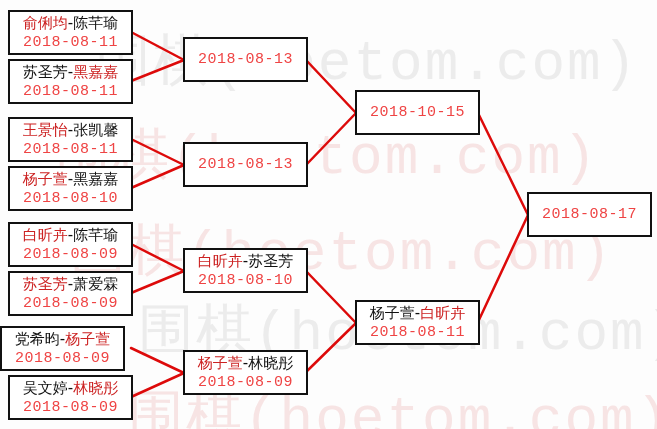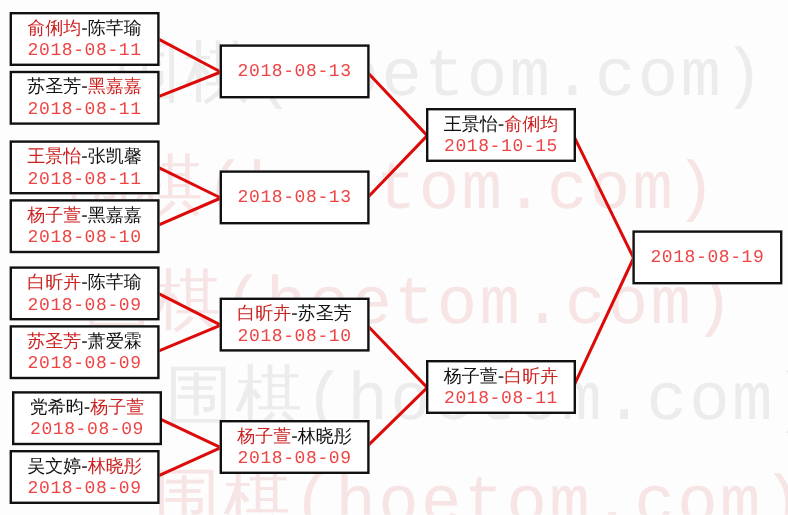--- a/index.html
+++ b/index.html
@@ -74,21 +74,21 @@
   <div class="date">2018-08-10</div>
 </div>
 <div class="box" style="left:8px;top:222px">
   <div class="names"><span style="color: rgb(204, 34, 34);">白昕卉</span><span>-</span><span>陈芊瑜</span></div>
   <div class="date">2018-08-09</div>
 </div>
 <div class="box" style="left:8px;top:271px">
   <div class="names"><span style="color: rgb(204, 34, 34);">苏圣芳</span><span>-</span><span>萧爱霖</span></div>
   <div class="date">2018-08-09</div>
 </div>
-<div class="box" style="left:10px;top:326px">
+<div class="box" style="left:0;top:326px">
   <div class="names"><span>党希昀</span><span>-</span><span style="color: rgb(204, 34, 34);">杨子萱</span></div>
   <div class="date">2018-08-09</div>
 </div>
 <div class="box" style="left:8px;top:375px">
   <div class="names"><span>吴文婷</span><span>-</span><span style="color: rgb(204, 34, 34);">林晓彤</span></div>
   <div class="date">2018-08-09</div>
 </div>
 
 <div class="box" style="left:183px;top:37px">
   <div class="date">2018-08-13</div>
@@ -99,23 +99,22 @@
 <div class="box" style="left:183px;top:248px">
   <div class="names"><span style="color: rgb(204, 34, 34);">白昕卉</span><span>-</span><span>苏圣芳</span></div>
   <div class="date">2018-08-10</div>
 </div>
 <div class="box" style="left:183px;top:350px">
   <div class="names"><span style="color: rgb(204, 34, 34);">杨子萱</span><span>-</span><span>林晓彤</span></div>
   <div class="date">2018-08-09</div>
 </div>
 
 <div class="box" style="left:355px;top:90px">
-  <div class="names"><span>王景怡</span><span>-</span><span style="color: rgb(204, 34, 34);">俞俐均</span></div>
   <div class="date">2018-10-15</div>
 </div>
 <div class="box" style="left:355px;top:300px">
   <div class="names"><span>杨子萱</span><span>-</span><span style="color: rgb(204, 34, 34);">白昕卉</span></div>
   <div class="date">2018-08-11</div>
 </div>
 
 <div class="box" style="left:527px;top:192px">
-  <div class="date">2018-08-19</div>
+  <div class="date">2018-08-17</div>
 </div>
 
 </body></html>

